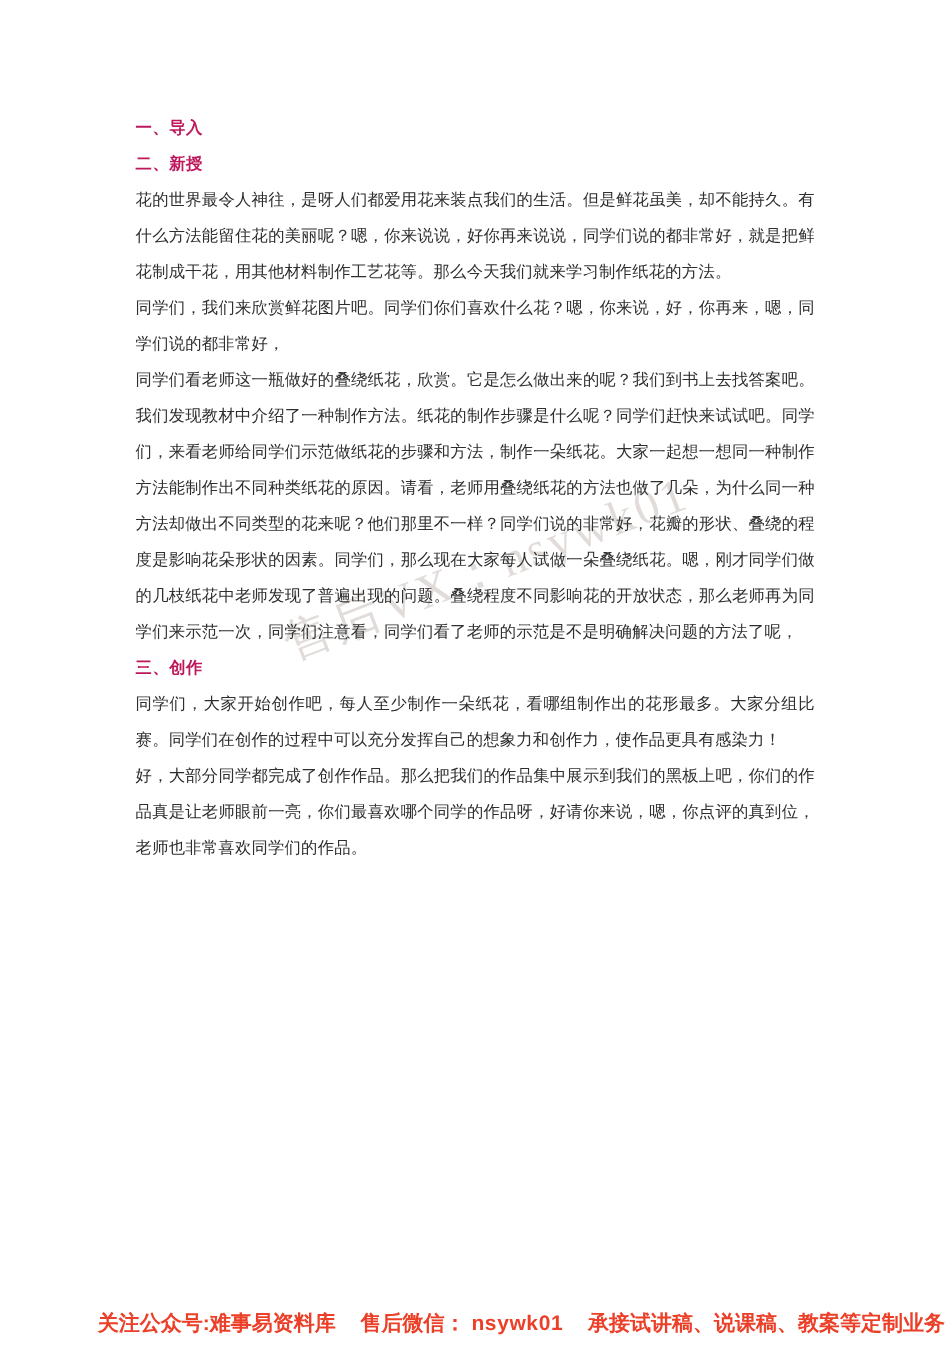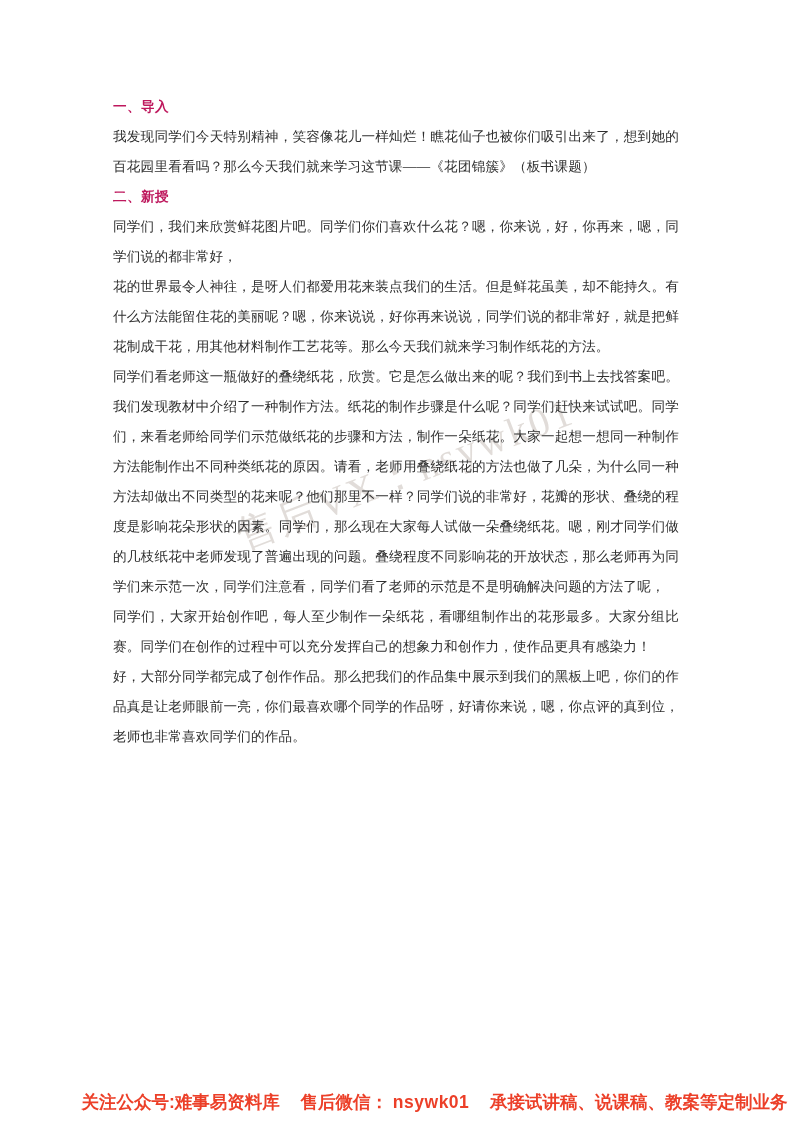--- a/index.html
+++ b/index.html
@@ -122,25 +122,25 @@
 
 <div class="page">
 
   <div class="watermark-layer">
     <div class="watermark">售后VX：nsywk01</div>
   </div>
 
   <div class="content">
 
       <p class="heading">一、导入</p>
-      <p class="para">我发现同学们今天特别精神，笑容像花儿一样灿烂！瞧花仙子也被你们吸引出来了，想到她的百花园里看看吗？那么今天我们就来学习这节课——《花团锦簇》（板书课题）</p>
       <p class="heading">二、新授</p>
+      <p class="para">花的世界最令人神往，是呀人们都爱用花来装点我们的生活。但是鲜花虽美，却不能持久。有什么方法能留住花的美丽呢？嗯，你来说说，好你再来说说，同学们说的都非常好，就是把鲜花制成干花，用其他材料制作工艺花等。那么今天我们就来学习制作纸花的方法。</p>
       <p class="para">同学们，我们来欣赏鲜花图片吧。同学们你们喜欢什么花？嗯，你来说，好，你再来，嗯，同学们说的都非常好，</p>
-      <p class="para">花的世界最令人神往，是呀人们都爱用花来装点我们的生活。但是鲜花虽美，却不能持久。有什么方法能留住花的美丽呢？嗯，你来说说，好你再来说说，同学们说的都非常好，就是把鲜花制成干花，用其他材料制作工艺花等。那么今天我们就来学习制作纸花的方法。</p>
       <p class="para">同学们看老师这一瓶做好的叠绕纸花，欣赏。它是怎么做出来的呢？我们到书上去找答案吧。我们发现教材中介绍了一种制作方法。纸花的制作步骤是什么呢？同学们赶快来试试吧。同学们，来看老师给同学们示范做纸花的步骤和方法，制作一朵纸花。大家一起想一想同一种制作方法能制作出不同种类纸花的原因。请看，老师用叠绕纸花的方法也做了几朵，为什么同一种方法却做出不同类型的花来呢？他们那里不一样？同学们说的非常好，花瓣的形状、叠绕的程度是影响花朵形状的因素。同学们，那么现在大家每人试做一朵叠绕纸花。嗯，刚才同学们做的几枝纸花中老师发现了普遍出现的问题。叠绕程度不同影响花的开放状态，那么老师再为同学们来示范一次，同学们注意看，同学们看了老师的示范是不是明确解决问题的方法了呢，</p>
+      <p class="heading">三、创作</p>
       <p class="para">同学们，大家开始创作吧，每人至少制作一朵纸花，看哪组制作出的花形最多。大家分组比赛。同学们在创作的过程中可以充分发挥自己的想象力和创作力，使作品更具有感染力！</p>
       <p class="para">好，大部分同学都完成了创作作品。那么把我们的作品集中展示到我们的黑板上吧，你们的作品真是让老师眼前一亮，你们最喜欢哪个同学的作品呀，好请你来说，嗯，你点评的真到位，老师也非常喜欢同学们的作品。</p>
     </div>
 
   <div class="footer-banner">
     <div class="footer-text" style="color: rgb(236, 63, 40);">
       <span class="footer-seg">关注公众号:难事易资料库</span>
       <span class="footer-gap"></span>
       <span class="footer-seg">售后微信：</span>
       <span class="footer-seg footer-code">nsywk01</span>

